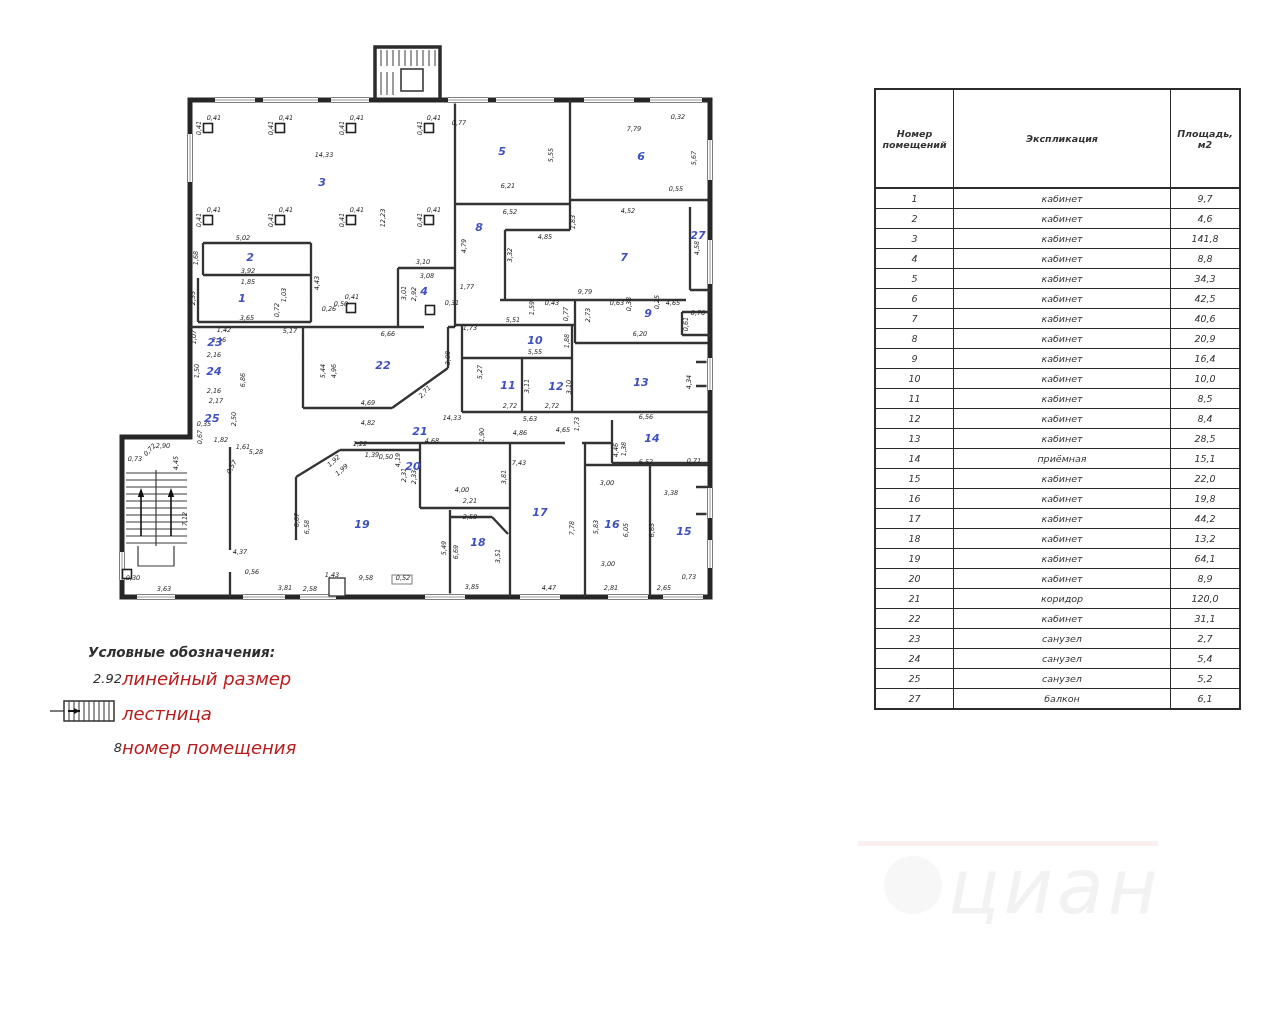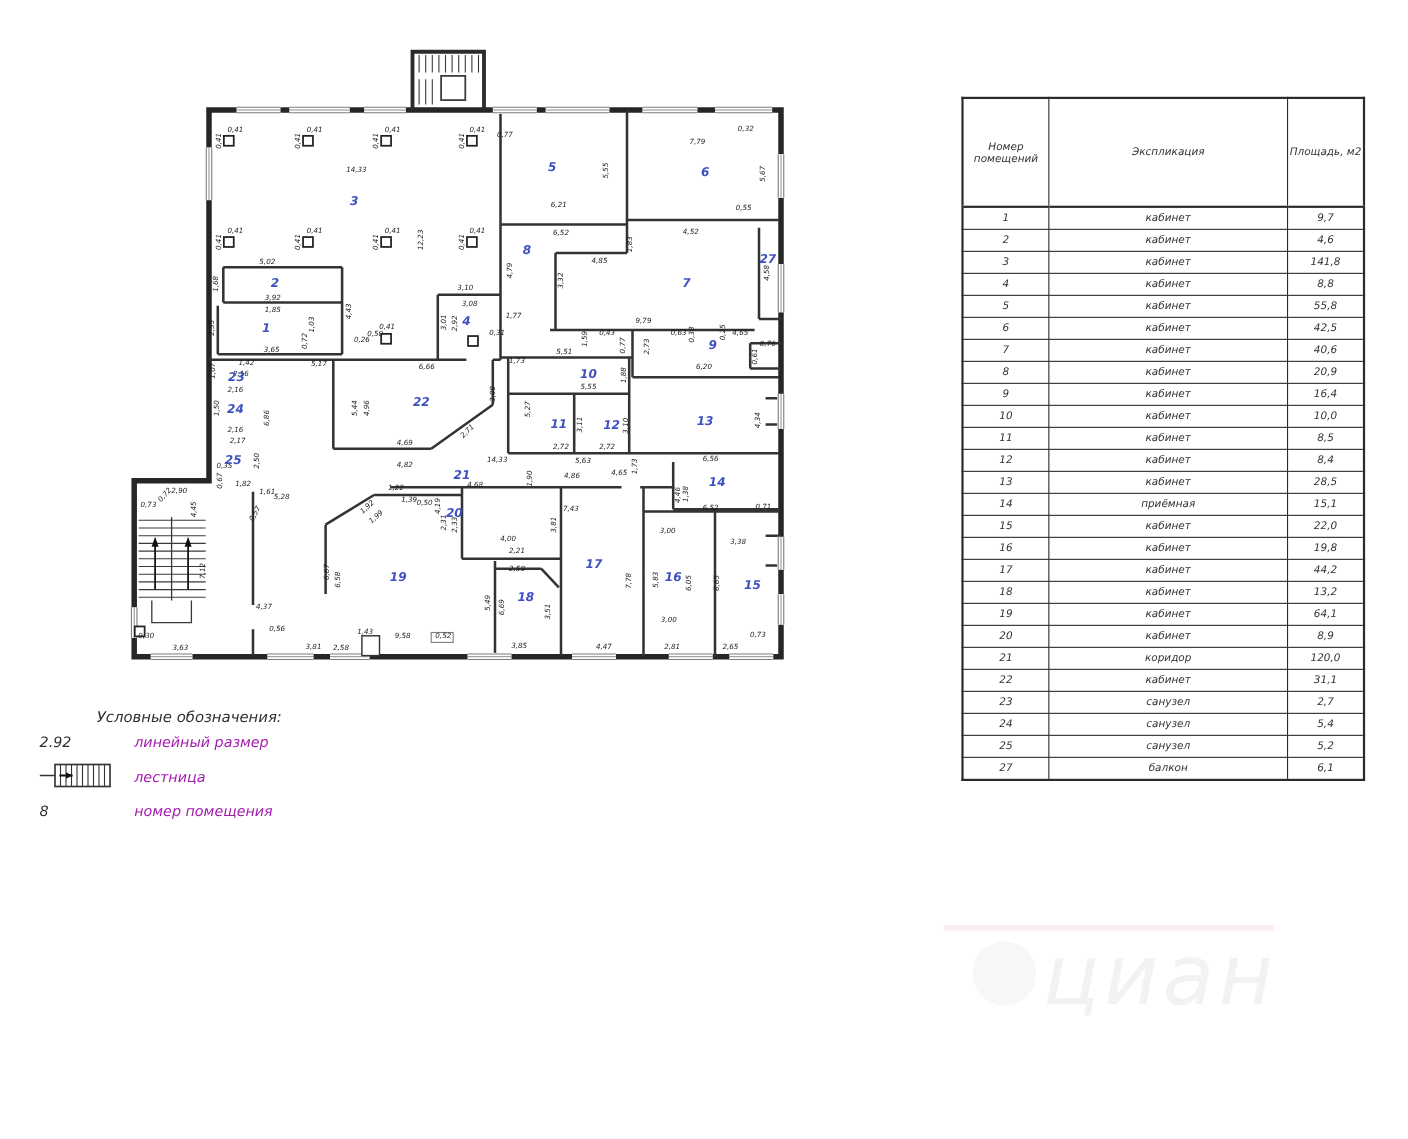--- a/index.html
+++ b/index.html
@@ -8,32 +8,32 @@
   
   .plan{position:absolute;left:0;top:0;width:760px;height:625px;}
   .plan svg{shape-rendering:geometricPrecision;}
   
   .expl-title{position:absolute;left:905px;top:48px;width:300px;text-align:center;
               font-size:15px;font-style:italic;color:#2e2e2e;letter-spacing:1px;}
   table.expl{position:absolute;left:874px;top:88px;width:361px;border-collapse:collapse;
              table-layout:fixed;border:2px solid #2b2b2b;}
   table.expl th, table.expl td{border:1px solid #2b2b2b;font-style:italic;color:#333;
              text-align:center;vertical-align:middle;padding:0;overflow:hidden;}
-  table.expl thead th{height:97px;font-size:9.5px;font-weight:normal;border-bottom:2px solid #2b2b2b;margin-top:10px;}
+  table.expl thead th{height:97px;font-size:9.5px;font-weight:bold;border-bottom:2px solid #2b2b2b;margin-top:10px;}
   table.expl tbody td{height:19px;font-size:9.5px;}
   .col-num{width:77px;}
   .col-name{width:216px;}
   .col-area{width:68px;}
   
   .legend{position:absolute;left:36px;top:644px;width:330px;color:#2f2f2f;}
-  .legend-title{font-size:13.5px;font-style:italic;margin:0 0 8px 52px;}
+  .legend-title{font-size:13.5px;font-style:italic;margin:0 0 8px 52px;font-weight:bold;}
   .legend-row{display:flex;align-items:center;margin-bottom:9px;}
-  .legend-sym{width:86px;text-align:left;flex:0 0 86px;}
+  .legend-sym{width:86px;text-align:right;flex:0 0 86px;}
   .legend-sym.txt{font-size:13px;font-style:italic;color:#2f2f2f;}
-  .legend-label{font-size:13px;font-style:italic;color:#a21caf;}
+  .legend-label{font-size:18px;font-style:italic;color:#b91c1c;}
   
   .wm-pink{position:absolute;left:858px;top:841px;width:300px;height:5px;background:#f9e7e7;opacity:.7;}
   .wm-blob{position:absolute;left:884px;top:856px;width:58px;height:58px;border-radius:50%;background:#f7f7f7;}
   .wm-text{position:absolute;left:948px;top:842px;font-size:76px;font-style:italic;color:#f2f2f2;
            letter-spacing:4px;user-select:none;}
 </style>
 </head>
 <body>
 
 <div class="canvas">
@@ -408,21 +408,21 @@
           <td class="col-area">141,8</td>
         </tr>
         <tr>
           <td class="col-num">4</td>
           <td class="col-name">кабинет</td>
           <td class="col-area">8,8</td>
         </tr>
         <tr>
           <td class="col-num">5</td>
           <td class="col-name">кабинет</td>
-          <td class="col-area">55,8</td>
+          <td class="col-area">34,3</td>
         </tr>
         <tr>
           <td class="col-num">6</td>
           <td class="col-name">кабинет</td>
           <td class="col-area">42,5</td>
         </tr>
         <tr>
           <td class="col-num">7</td>
           <td class="col-name">кабинет</td>
           <td class="col-area">40,6</td>

